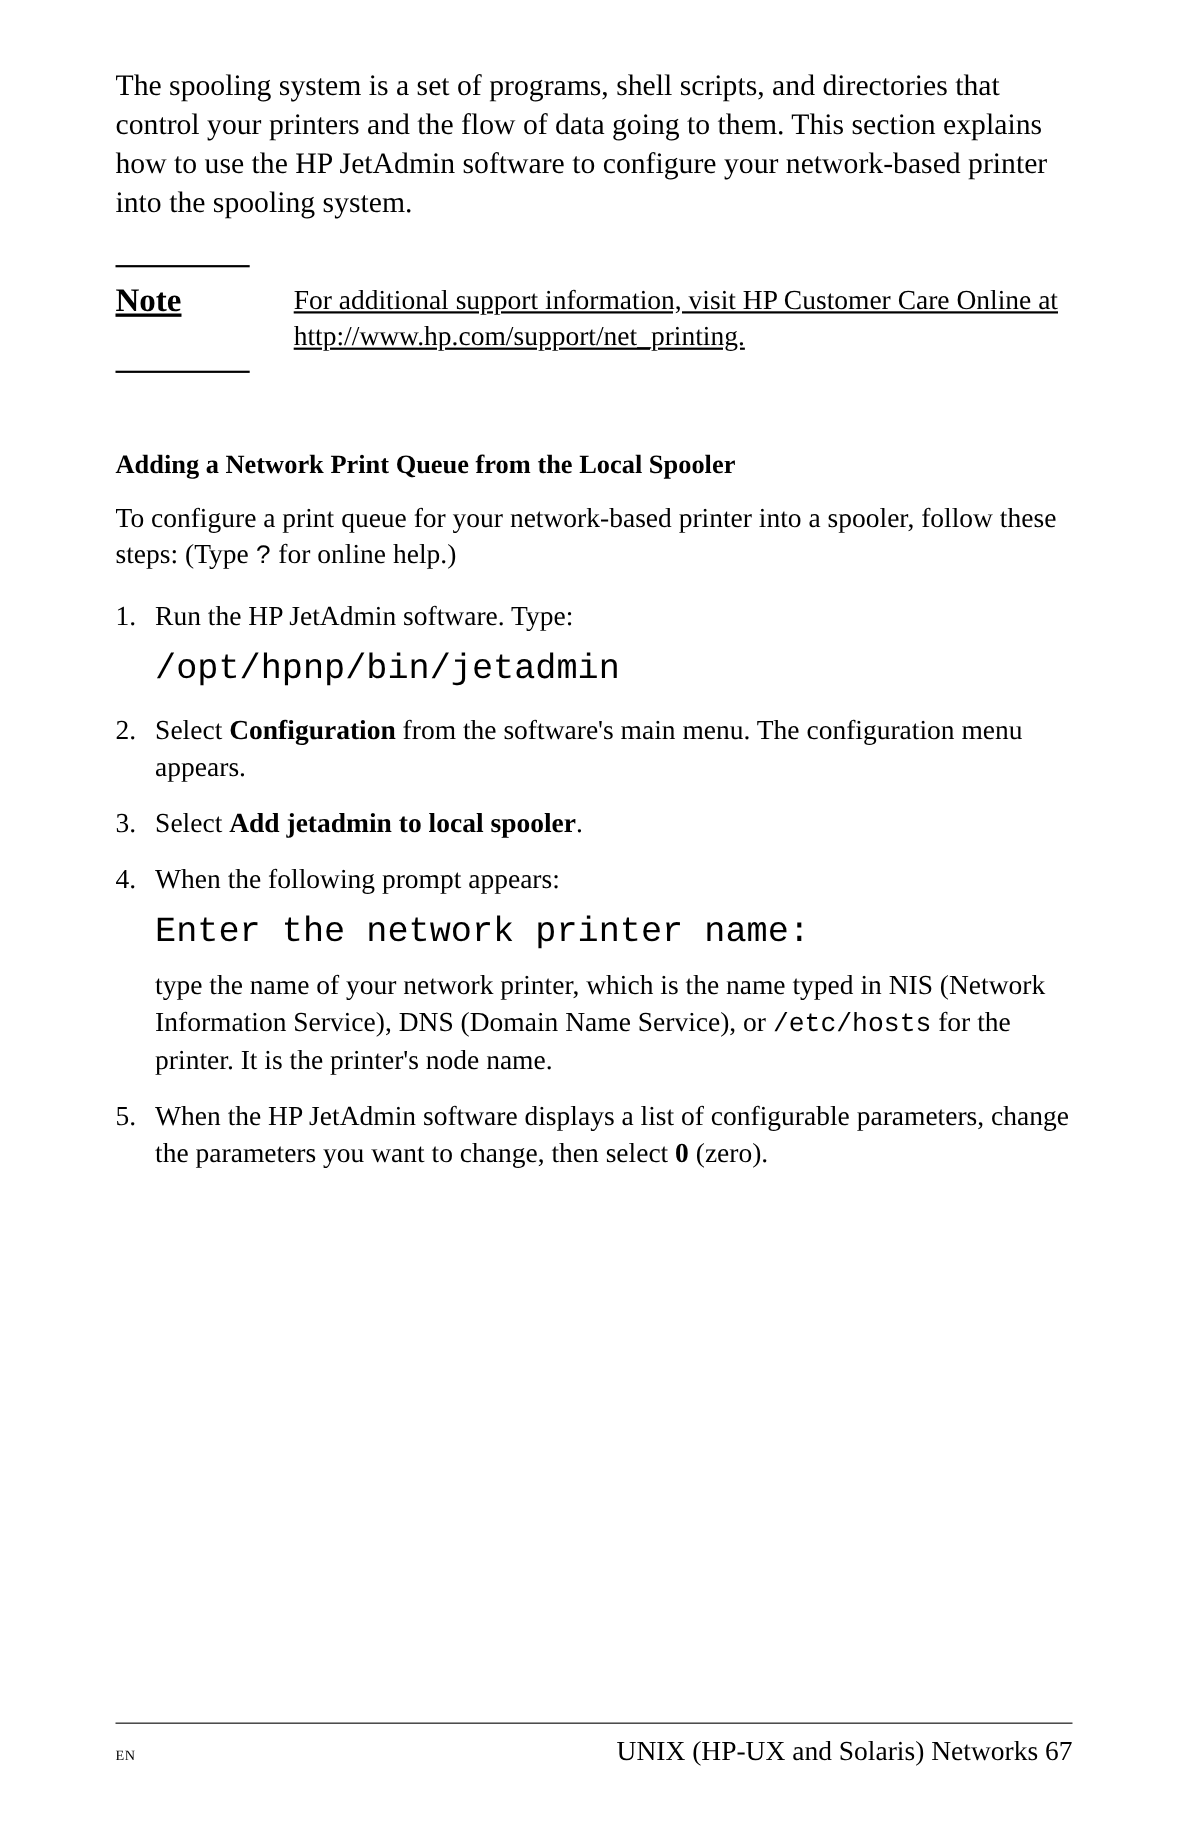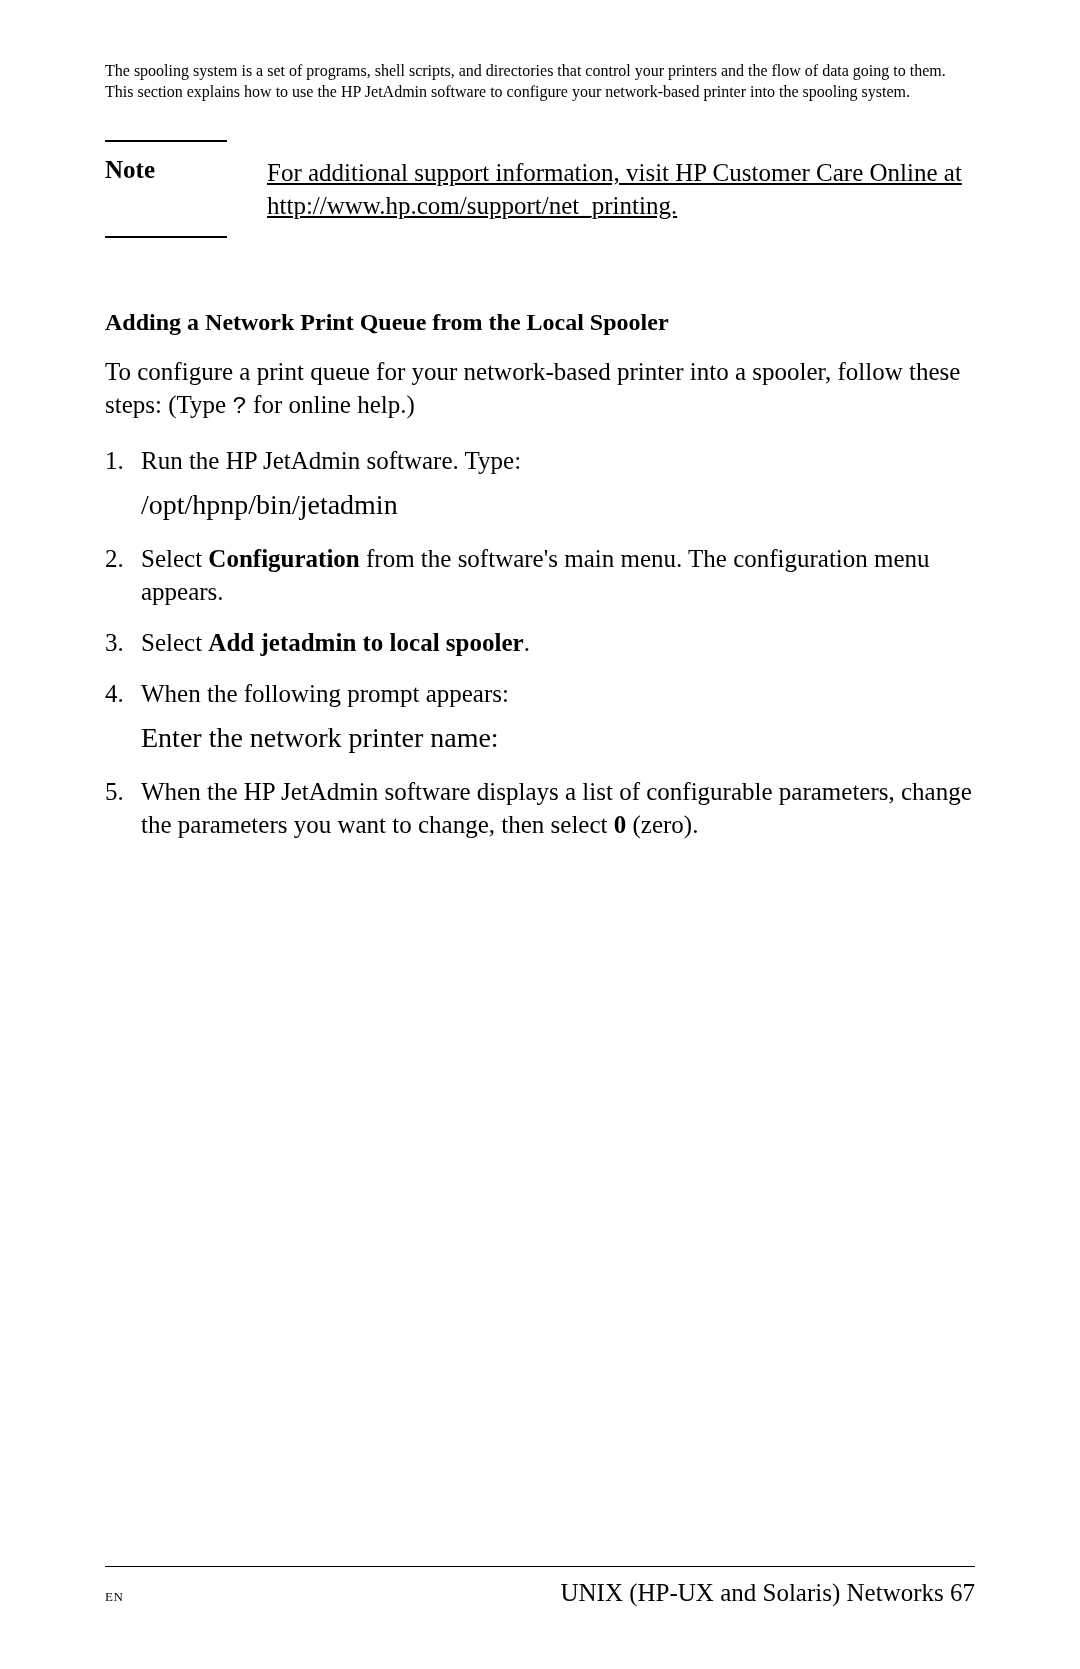--- a/index.html
+++ b/index.html
@@ -10,41 +10,42 @@
     body {
       width: 1080px;
       height: 1669px;
       background: #ffffff;
       font-family: "Century Schoolbook", "New Century Schoolbook", Georgia, serif;
       color: #000000;
       position: relative;
       padding: 60px 105px 60px 105px;
     }
     .intro-paragraph {
-      font-size: 16px;
+      font-size: 27px;
       line-height: 1.32;
       margin-bottom: 38px;
     }
     .note-block {
       margin-bottom: 70px;
     }
     .note-rule-top {
       border-top: 2.5px solid #000;
       width: 122px;
       margin-bottom: 14px;
     }
     .note-content {
       display: flex;
       align-items: flex-start;
     }
     .note-label {
       font-weight: bold;
-      font-size: 25px;
+      font-size: 30px;
       width: 162px;
       flex-shrink: 0;
+      text-decoration: underline;
     }
     .note-text {
       font-size: 25px;
       line-height: 1.32;
       flex: 1;
       text-decoration: underline;
     }
     .note-rule-bottom {
       border-top: 2.5px solid #000;
       width: 122px;
@@ -78,22 +79,22 @@
       padding-left: 36px;
       position: relative;
     }
     ol.steps > li::before {
       content: counter(step) ".";
       position: absolute;
       left: 0;
       top: 0;
     }
     .step-code {
-      font-family: Liberation Serif, serif;
-      font-size: 28px;
+      font-family: Liberation Mono, monospace;
+      font-size: 32px;
       margin-top: 10px;
       margin-bottom: 4px;
       display: block;
     }
     .step-follow {
       margin-top: 12px;
       display: block;
     }
     .bold {
       font-weight: bold;
@@ -148,20 +149,23 @@
   </li>
   <li>
     <span>Select </span><span class="bold">Configuration</span><span> from the software's main menu. The configuration menu appears.</span>
   </li>
   <li>
     <span>Select </span><span class="bold">Add jetadmin to local spooler</span><span>.</span>
   </li>
   <li>
     <span>When the following prompt appears:</span>
     <span class="step-code">Enter the network printer name:</span>
+    <span class="step-follow">
+      <span>type the name of your network printer, which is the name typed in NIS (Network Information Service), DNS (Domain Name Service), or </span><span class="mono">/etc/hosts</span><span> for the printer. It is the printer's node name.</span>
+    </span>
   </li>
   <li>
     <span>When the HP JetAdmin software displays a list of configurable parameters, change the parameters you want to change, then select </span><span class="bold">0</span><span> (zero).</span>
   </li>
 </ol>
 
 <div class="footer">
   <div class="footer-rule"></div>
   <div class="footer-row">
     <span class="footer-left">EN</span>

